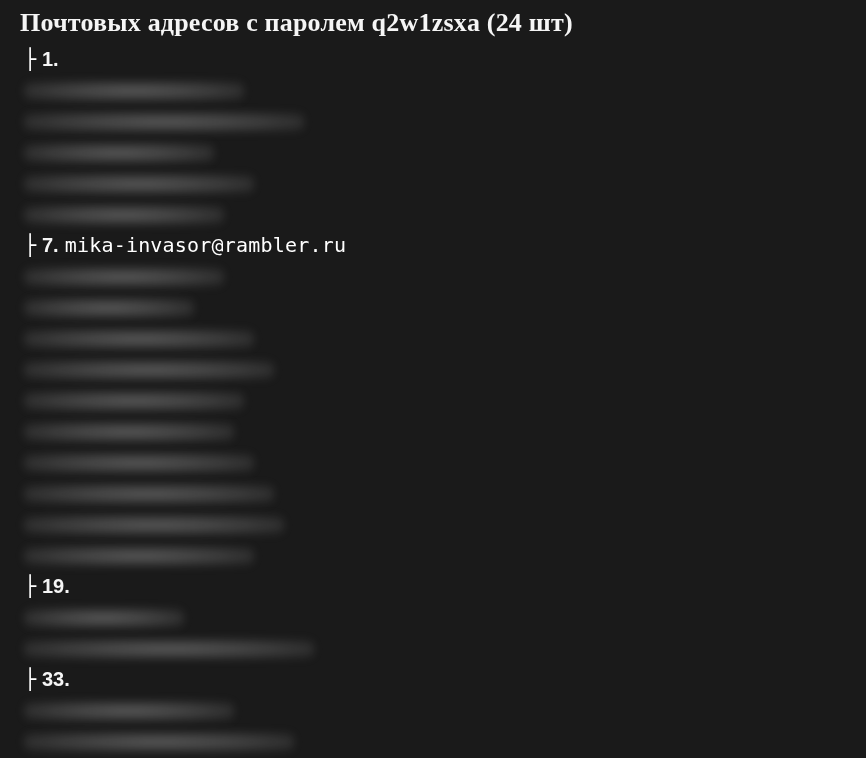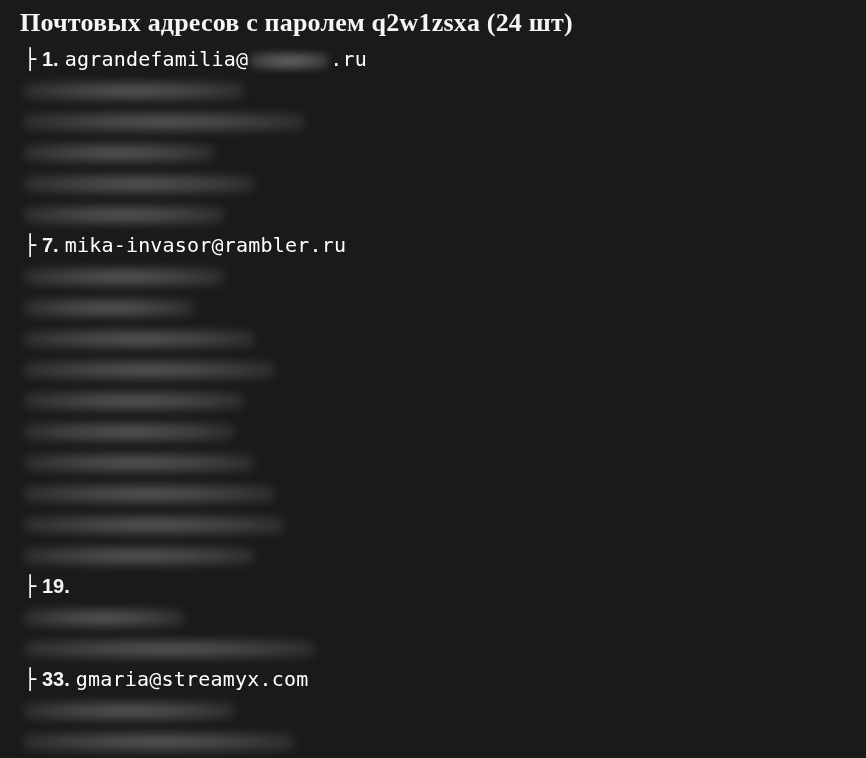--- a/index.html
+++ b/index.html
@@ -72,21 +72,20 @@
 </style>
 </head>
 <body>
 
 <div class="wrap">
   <h1 class="title">Почтовых адресов с паролем q2w1zsxa (24 шт)</h1>
   <div class="list" id="list">
       <div class="row">
         <span class="tree">├</span>
         <span class="num">1.</span>
-        <span class="addr"><span>agrandefamilia@</span><span class="blur-inline" style="width: 78px;"></span><span>.ru</span></span>
       </div>
       <div class="blur-row">
         <div class="blur-block" style="width: 220px;"></div>
       </div>
       <div class="blur-row">
         <div class="blur-block" style="width: 280px;"></div>
       </div>
       <div class="blur-row">
         <div class="blur-block" style="width: 190px;"></div>
       </div>
@@ -137,21 +136,20 @@
       </div>
       <div class="blur-row">
         <div class="blur-block" style="width: 160px;"></div>
       </div>
       <div class="blur-row">
         <div class="blur-block" style="width: 290px;"></div>
       </div>
       <div class="row">
         <span class="tree">├</span>
         <span class="num">33.</span>
-        <span class="addr"><span>gmaria@streamyx.com</span></span>
       </div>
       <div class="blur-row">
         <div class="blur-block" style="width: 210px;"></div>
       </div>
       <div class="blur-row">
         <div class="blur-block" style="width: 270px;"></div>
       </div>
     </div>
 </div>
 

